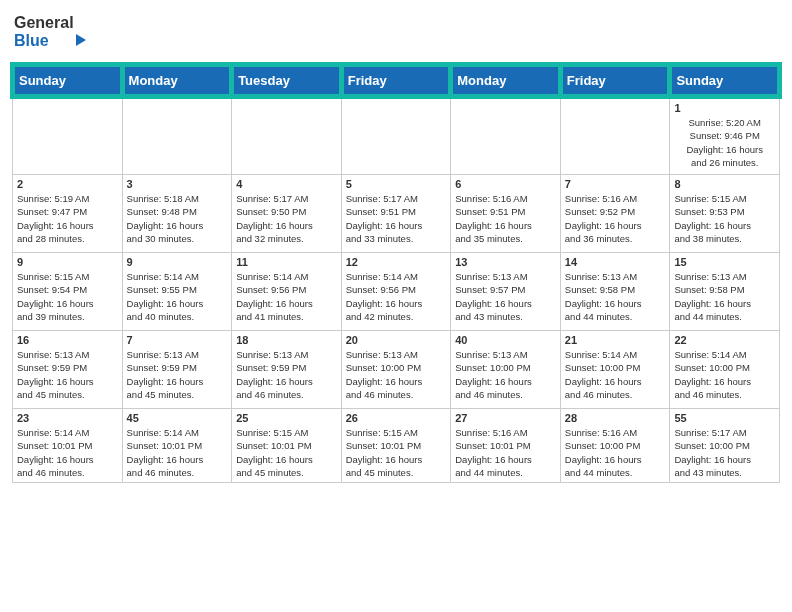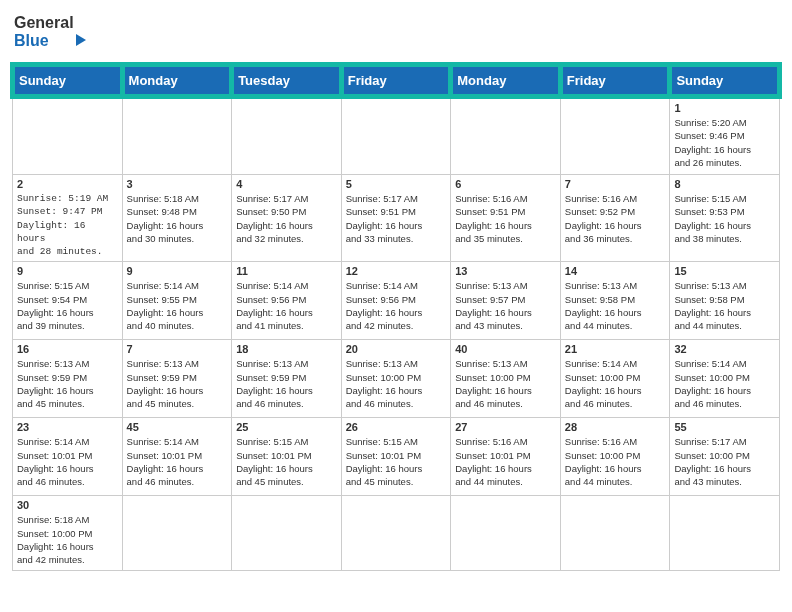--- a/index.html
+++ b/index.html
@@ -111,30 +111,30 @@
   <tbody id="calendar-body">
   <tr>
         <td class="empty"></td>
         <td class="empty"></td>
         <td class="empty"></td>
         <td class="empty"></td>
         <td class="empty"></td>
         <td class="empty"></td>
         <td>
           <div class="day-number">1</div>
-          <div class="day-info" style="white-space: pre-line;">Sunrise: 5:20 AM
+          <div class="day-info" style="white-space: pre-line; text-align: center;">Sunrise: 5:20 AM
 Sunset: 9:46 PM
 Daylight: 16 hours
 and 26 minutes.</div>
         </td>
       </tr>
       <tr>
         <td>
           <div class="day-number">2</div>
-          <div class="day-info" style="white-space: pre-line; font-family: Liberation Mono, monospace;">Sunrise: 5:19 AM
+          <div class="day-info" style="white-space: pre-line;">Sunrise: 5:19 AM
 Sunset: 9:47 PM
 Daylight: 16 hours
 and 28 minutes.</div>
         </td>
         <td>
           <div class="day-number">3</div>
           <div class="day-info" style="white-space: pre-line;">Sunrise: 5:18 AM
 Sunset: 9:48 PM
 Daylight: 16 hours
 and 30 minutes.</div>
@@ -263,21 +263,21 @@
 and 46 minutes.</div>
         </td>
         <td>
           <div class="day-number">21</div>
           <div class="day-info" style="white-space: pre-line;">Sunrise: 5:14 AM
 Sunset: 10:00 PM
 Daylight: 16 hours
 and 46 minutes.</div>
         </td>
         <td>
-          <div class="day-number">32</div>
+          <div class="day-number">22</div>
           <div class="day-info" style="white-space: pre-line;">Sunrise: 5:14 AM
 Sunset: 10:00 PM
 Daylight: 16 hours
 and 46 minutes.</div>
         </td>
       </tr>
       <tr>
         <td>
           <div class="day-number">23</div>
           <div class="day-info" style="white-space: pre-line;">Sunrise: 5:14 AM
@@ -320,30 +320,15 @@
 Daylight: 16 hours
 and 44 minutes.</div>
         </td>
         <td>
           <div class="day-number">55</div>
           <div class="day-info" style="white-space: pre-line;">Sunrise: 5:17 AM
 Sunset: 10:00 PM
 Daylight: 16 hours
 and 43 minutes.</div>
         </td>
-      </tr>
-      <tr class="last-row">
-        <td>
-          <div class="day-number">30</div>
-          <div class="day-info" style="white-space: pre-line;">Sunrise: 5:18 AM
-Sunset: 10:00 PM
-Daylight: 16 hours
-and 42 minutes.</div>
-        </td>
-        <td class="empty"></td>
-        <td class="empty"></td>
-        <td class="empty"></td>
-        <td class="empty"></td>
-        <td class="empty"></td>
-        <td class="empty"></td>
       </tr>
     </tbody>
 </table>
 
 </body></html>

